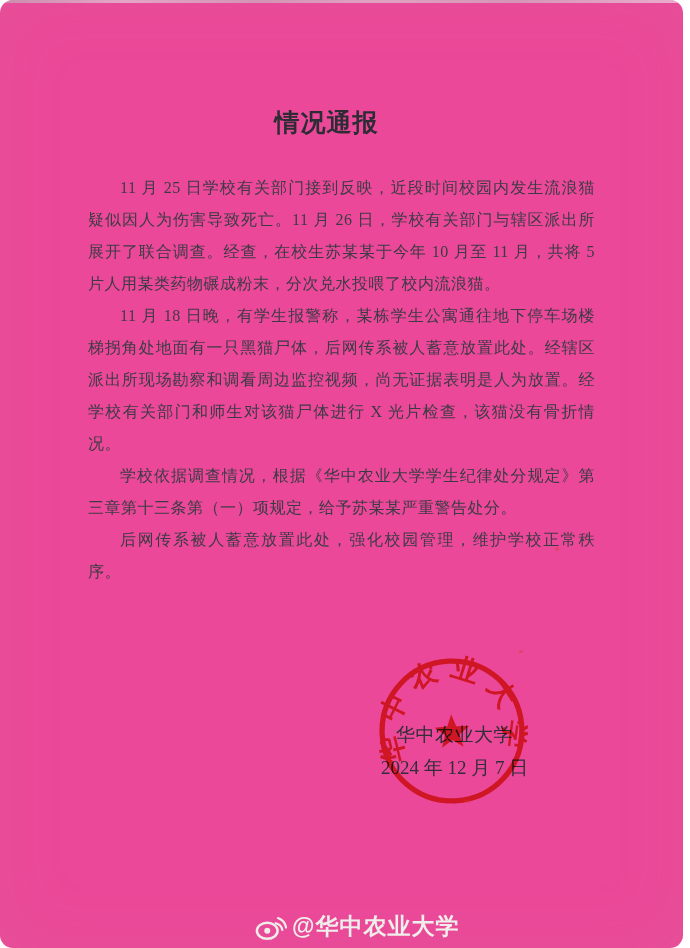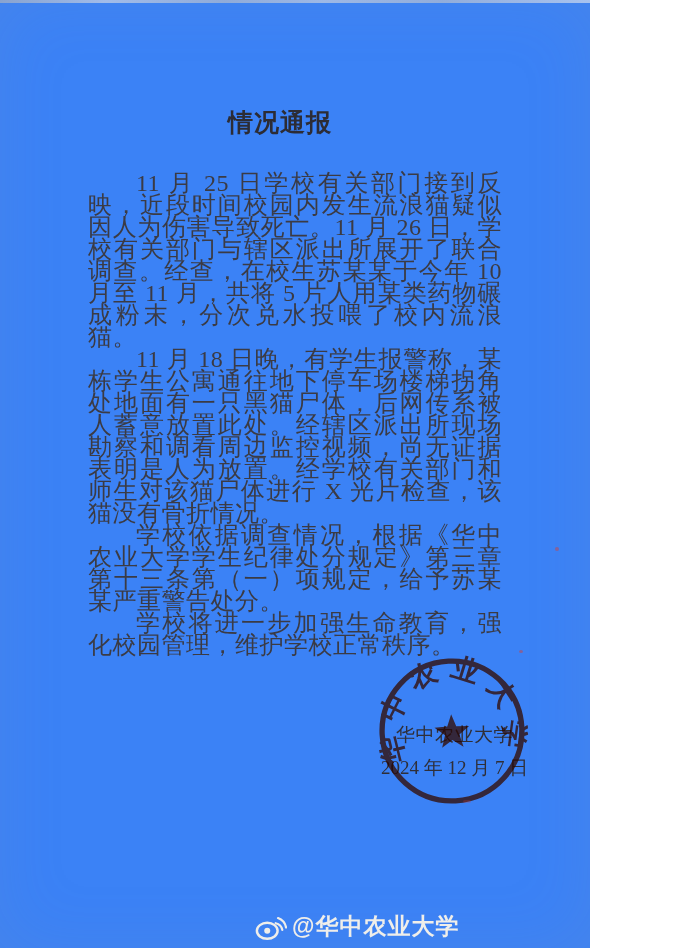--- a/index.html
+++ b/index.html
@@ -1,39 +1,40 @@
 <!DOCTYPE html>
 <html><head>
 <meta charset="utf-8">
 <style>
   html,body { margin:0; padding:0; background:#ffffff; }
   .page {
     position:relative;
-    width:590px; height:948px;
-    background:#3b82f6;
+    width:683px; height:948px;
+    background:#ec4899;
     overflow:hidden;
     font-family:"Liberation Serif","DejaVu Serif",serif;
     box-shadow: inset 0 0 70px rgba(165,155,148,0.10);
+    border-radius: 13px;
   }
   .edge-top {
     position:absolute; top:0; left:0; width:100%; height:3px;
     background:linear-gradient(90deg,#b8b8ba 0%,#e2e2e4 18%,#c6c6c8 38%,#dcdcde 55%,#c9c9cb 75%,#ededef 100%);
     opacity:.6;
   }
   .doc-title {
     margin:0; padding-top:106px;
     text-align:center;
     font-size:25px; font-weight:bold;
     color:#2c2c35; letter-spacing:1px;
     position:relative; left:-15px;
   }
   .bodytext {
     margin-top:33px;
     padding:0 88px;
-    font-size:24px; line-height:22px;
+    font-size:16px; line-height:32px;
     text-align:justify;
     color:#3b3b44;
     letter-spacing:0.5px;
   }
   .bodytext p { margin:0; text-indent:2em; }
 
   .sig-org {
     position:absolute; top:722px; left:396px;
     font-size:19px; letter-spacing:0.5px; color:#2f2f38;
     white-space:nowrap;
@@ -76,21 +77,21 @@
 <div class="page">
 
   <div class="edge-top"></div>
 
   <h1 class="doc-title">情况通报</h1>
 
   <div class="bodytext">
     <p>11 月 25 日学校有关部门接到反映，近段时间校园内发生流浪猫疑似因人为伤害导致死亡。11 月 26 日，学校有关部门与辖区派出所展开了联合调查。经查，在校生苏某某于今年 10 月至 11 月，共将 5 片人用某类药物碾成粉末，分次兑水投喂了校内流浪猫。</p>
     <p>11 月 18 日晚，有学生报警称，某栋学生公寓通往地下停车场楼梯拐角处地面有一只黑猫尸体，后网传系被人蓄意放置此处。经辖区派出所现场勘察和调看周边监控视频，尚无证据表明是人为放置。经学校有关部门和师生对该猫尸体进行 X 光片检查，该猫没有骨折情况。</p>
     <p>学校依据调查情况，根据《华中农业大学学生纪律处分规定》第三章第十三条第（一）项规定，给予苏某某严重警告处分。</p>
-    <p>学校将进一步加强生命教育，强化校园管理，维护学校正常秩序。</p>
+    <p>后网传系被人蓄意放置此处，强化校园管理，维护学校正常秩序。</p>
   </div>
 
   <div class="sig-org">华中农业大学</div>
   <div class="sig-date">2024 年 12 月 7 日</div>
 
   <svg class="seal" viewBox="0 0 200 200" aria-hidden="true">
     <circle cx="100" cy="100" r="92" fill="none" stroke-width="7" stroke="#dd3c2c"></circle>
     <polygon points="100,78 105.9,93.9 122.8,94.6 109.5,105.1 114.1,121.4 100,112 85.9,121.4 90.5,105.1 77.2,94.6 94.1,93.9" fill="#dd3c2c"></polygon>
     <path id="seal-arc" d="M 39.4 135 A 70 70 0 1 1 160.6 135" fill="none"></path>
     <text font-size="36" letter-spacing="13" text-anchor="middle" fill="#dd3c2c">

